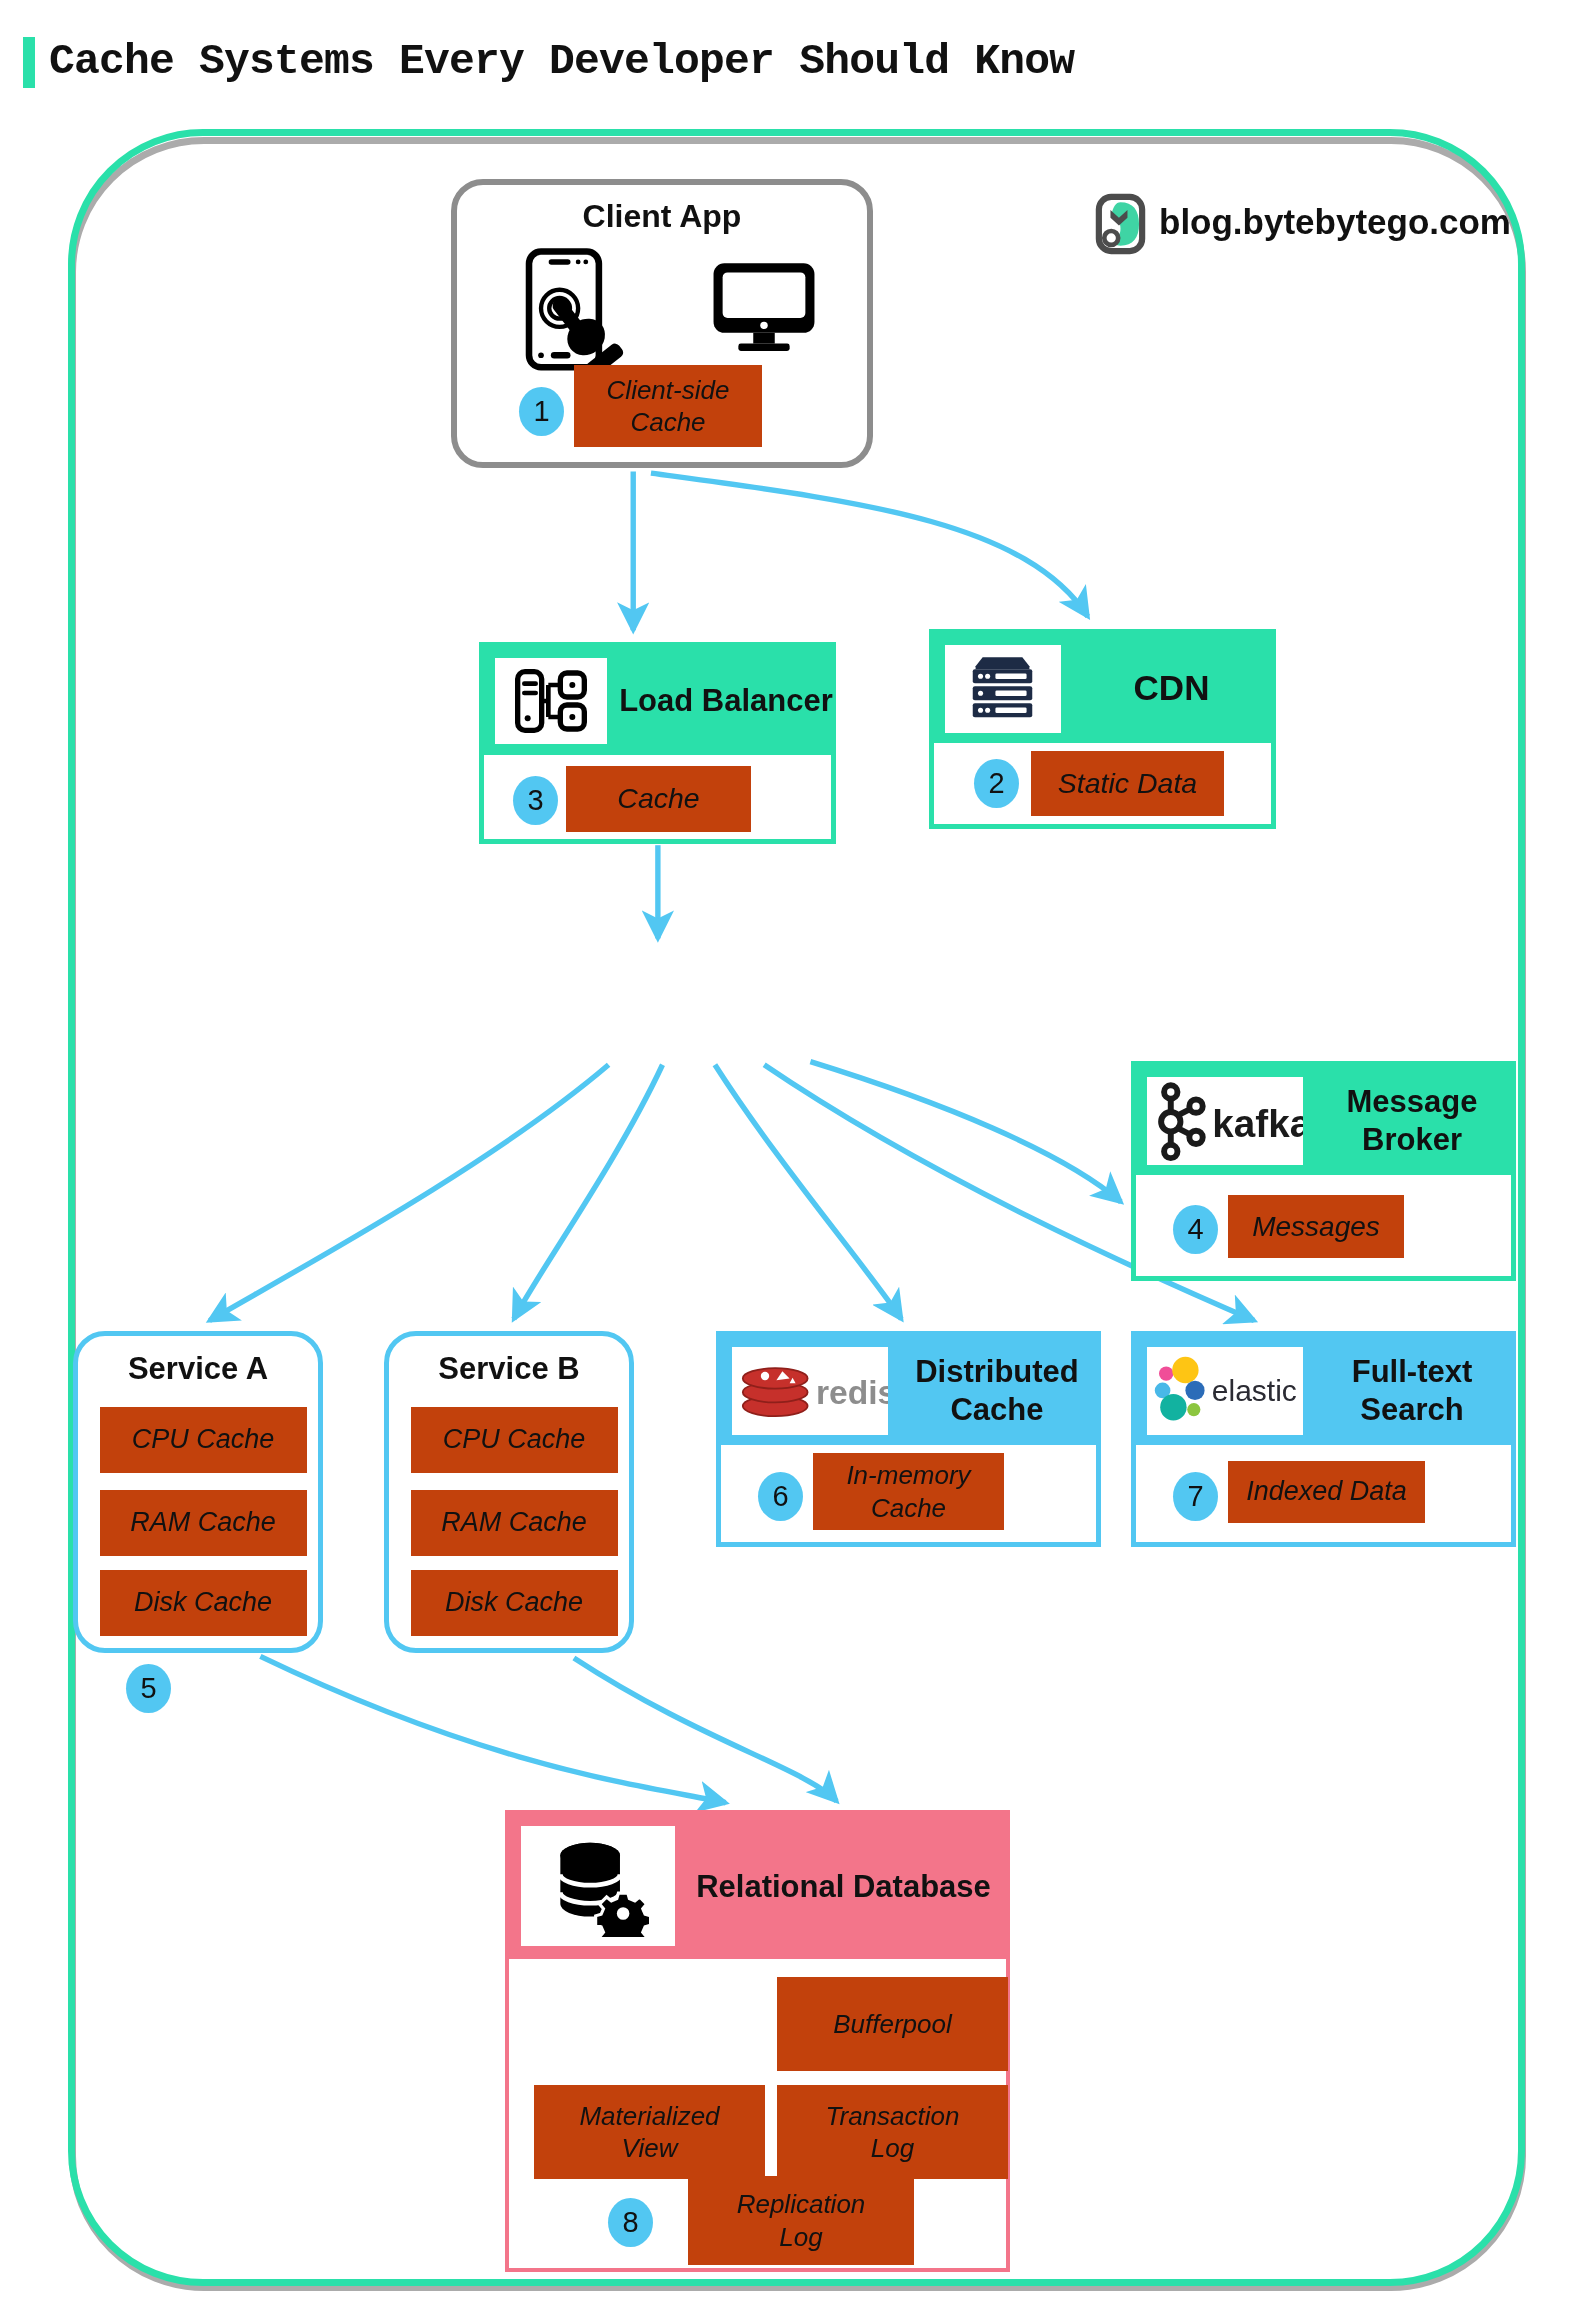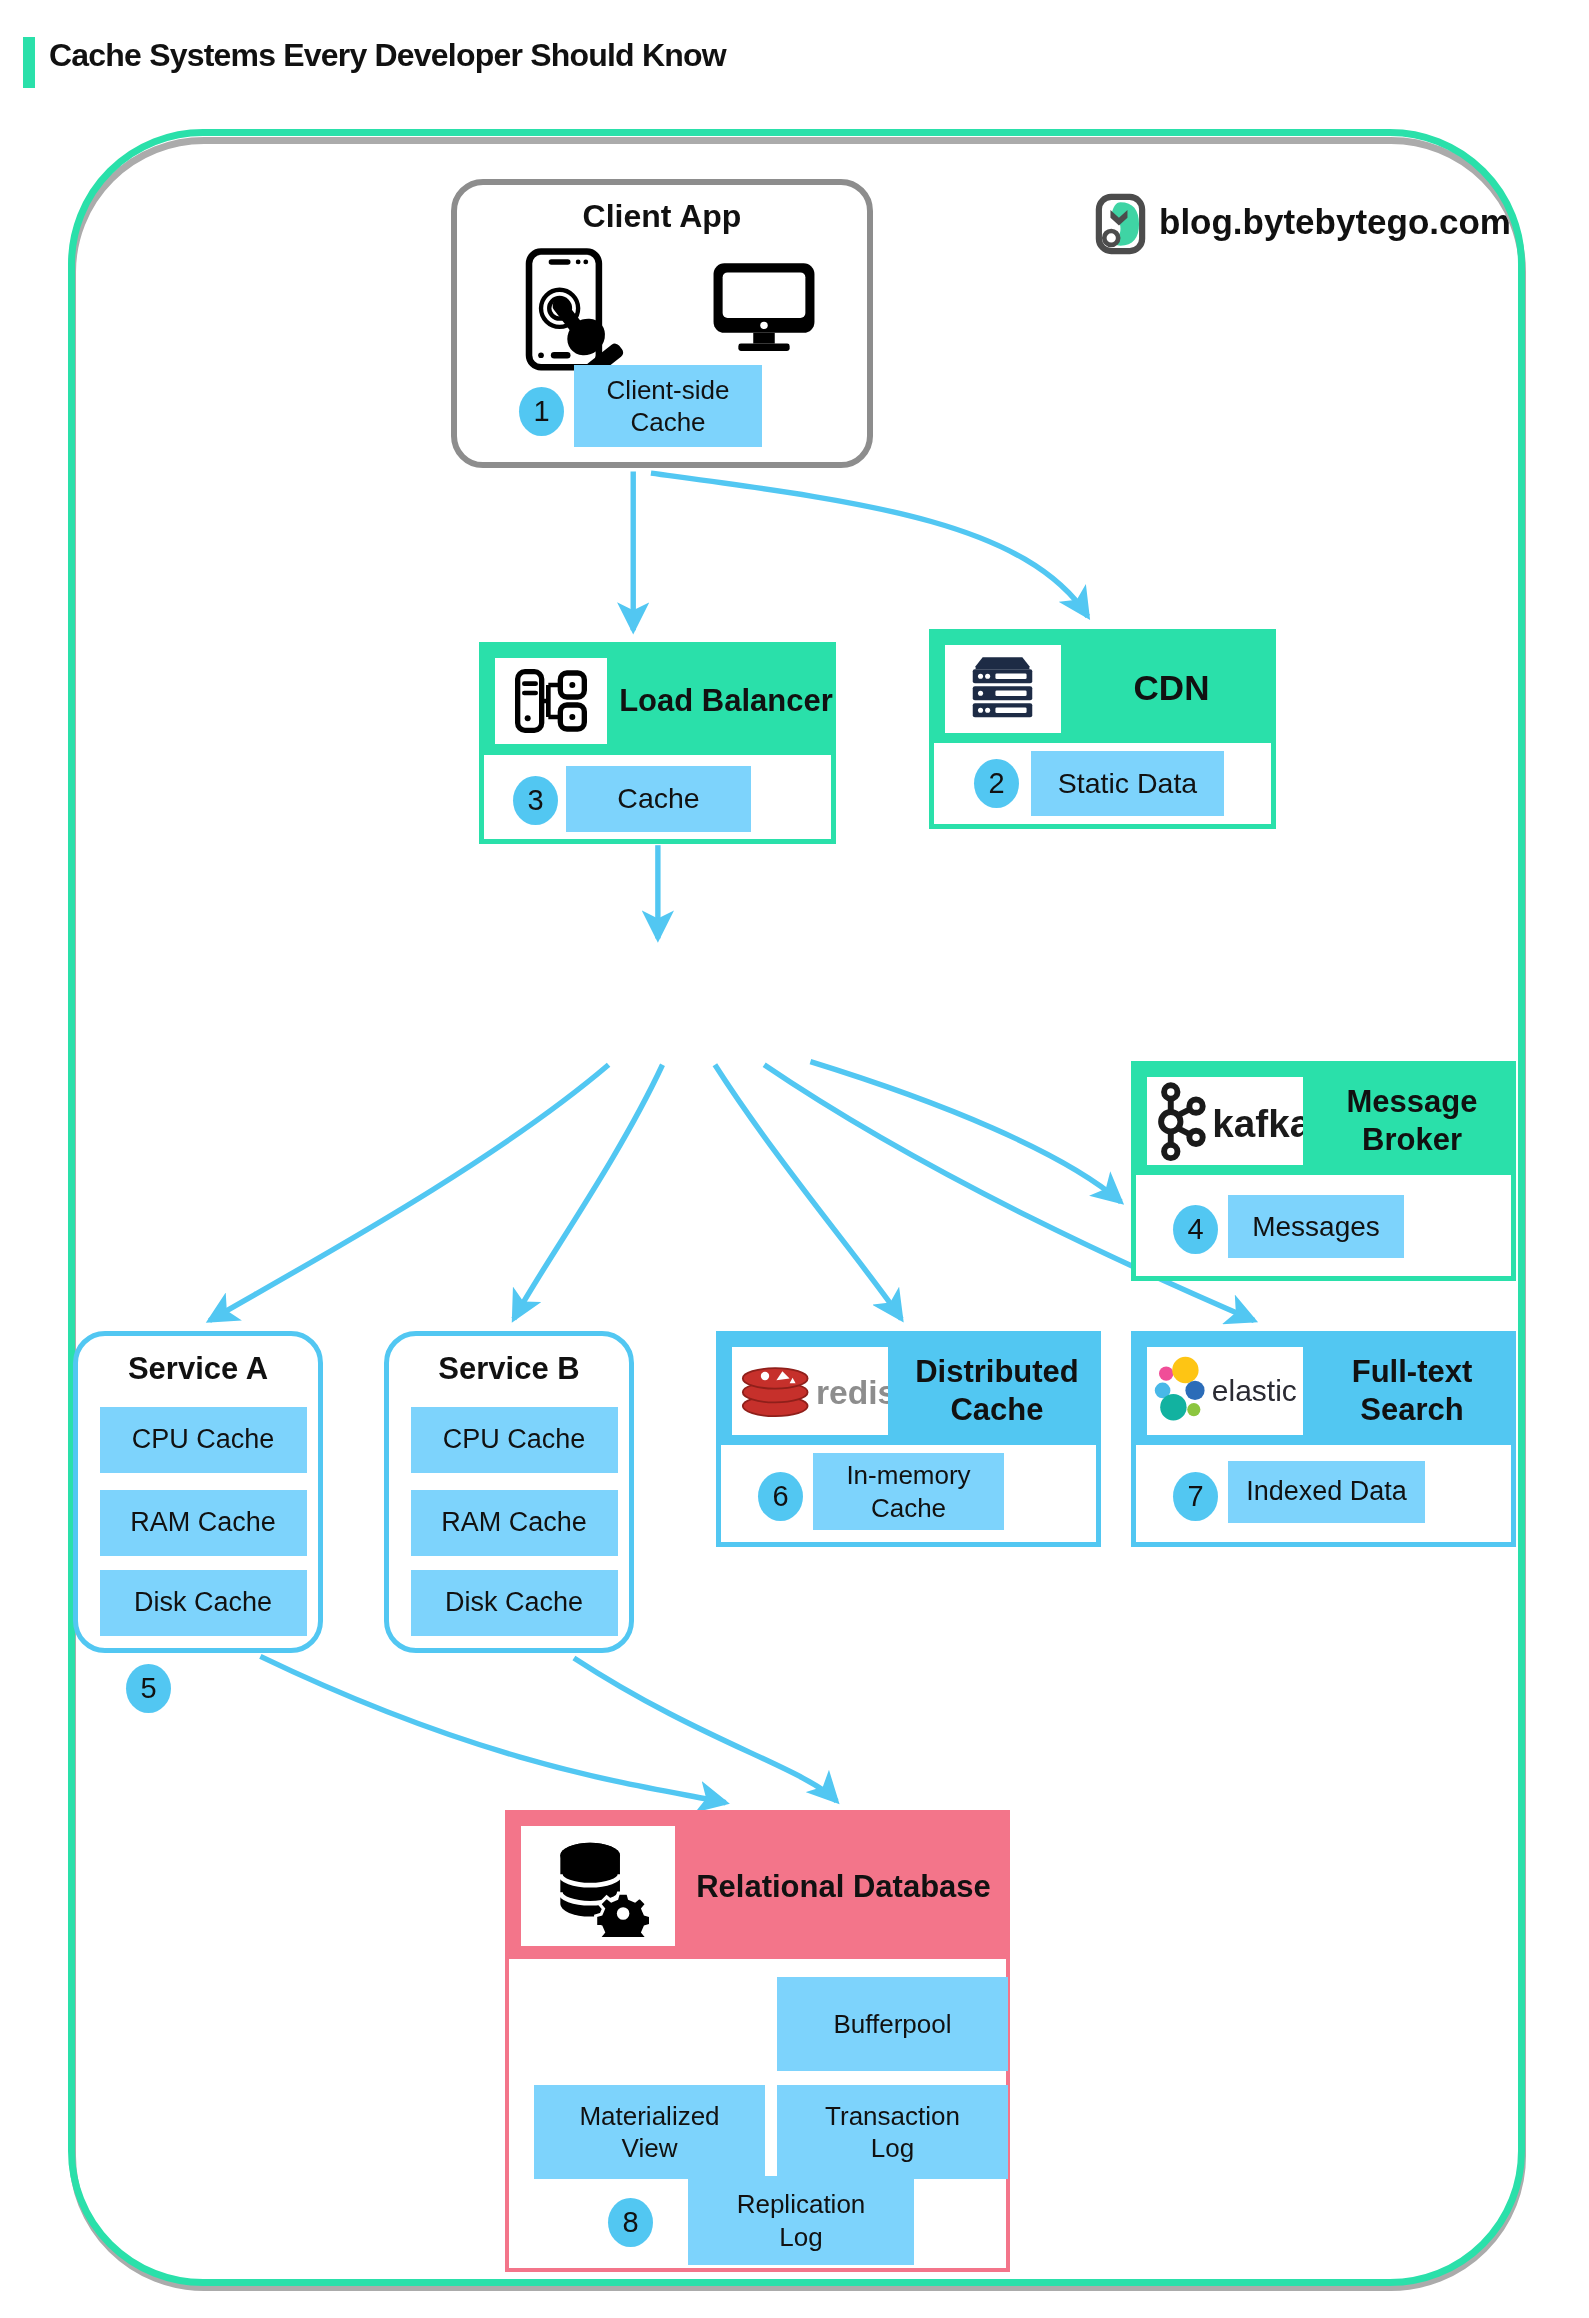--- a/index.html
+++ b/index.html
@@ -4,39 +4,39 @@
 <style>
   html,body{margin:0;padding:0;background:#fff;}
   body{font-family:"Liberation Sans","DejaVu Sans",sans-serif;color:#111;}
   #stage{position:relative;width:1590px;height:2319px;overflow:hidden;background:#fff;}
 
   .abs{position:absolute;box-sizing:border-box;}
   .center{display:flex;align-items:center;justify-content:center;text-align:center;}
 
   
   .title-bar{background:#2ae0aa;}
-  .page-title{font-size:32px;font-weight:600;letter-spacing:-0.8px;white-space:nowrap;}
+  .page-title{font-size:43px;font-weight:600;letter-spacing:-0.8px;white-space:nowrap;font-family:Liberation Mono, monospace;}
 
   
   .frame-shadow{border:7px solid #ababab;border-radius:135px;}
   .frame{border:7px solid #2ae0aa;border-radius:135px;background:transparent;}
 
   
   .card{background:#fff;}
   .card.green{border:5.4px solid #2ae0aa;}
   .card.blue-b{border:5.4px solid #52c7f2;}
   .card.pink-b{border:4.6px solid #f3758a;}
   .hdr{position:absolute;left:0;top:0;width:100%;}
   .hdr.green{background:#2ae0aa;}
   .hdr.blue{background:#52c7f2;}
   .hdr.pink{background:#f3758a;}
   .tile{background:#fff;}
   .card-title{font-weight:700;font-size:31px;line-height:1.22;}
 
-  .ylw{background:#7dd3fc;font-size:26px;line-height:1.25;}
+  .ylw{background:#c2410c;font-size:26px;line-height:1.25;font-style:italic;}
   .badge{width:45px;height:49px;border-radius:50%;background:#52c7f2;font-size:29px;}
 
   .rounded-card{border-radius:32px;}
   svg{display:block;}
   .arrows{pointer-events:none;}
   .brand-text{font-size:35px;font-weight:700;white-space:nowrap;}
 </style>
 </head>
 <body>
 

